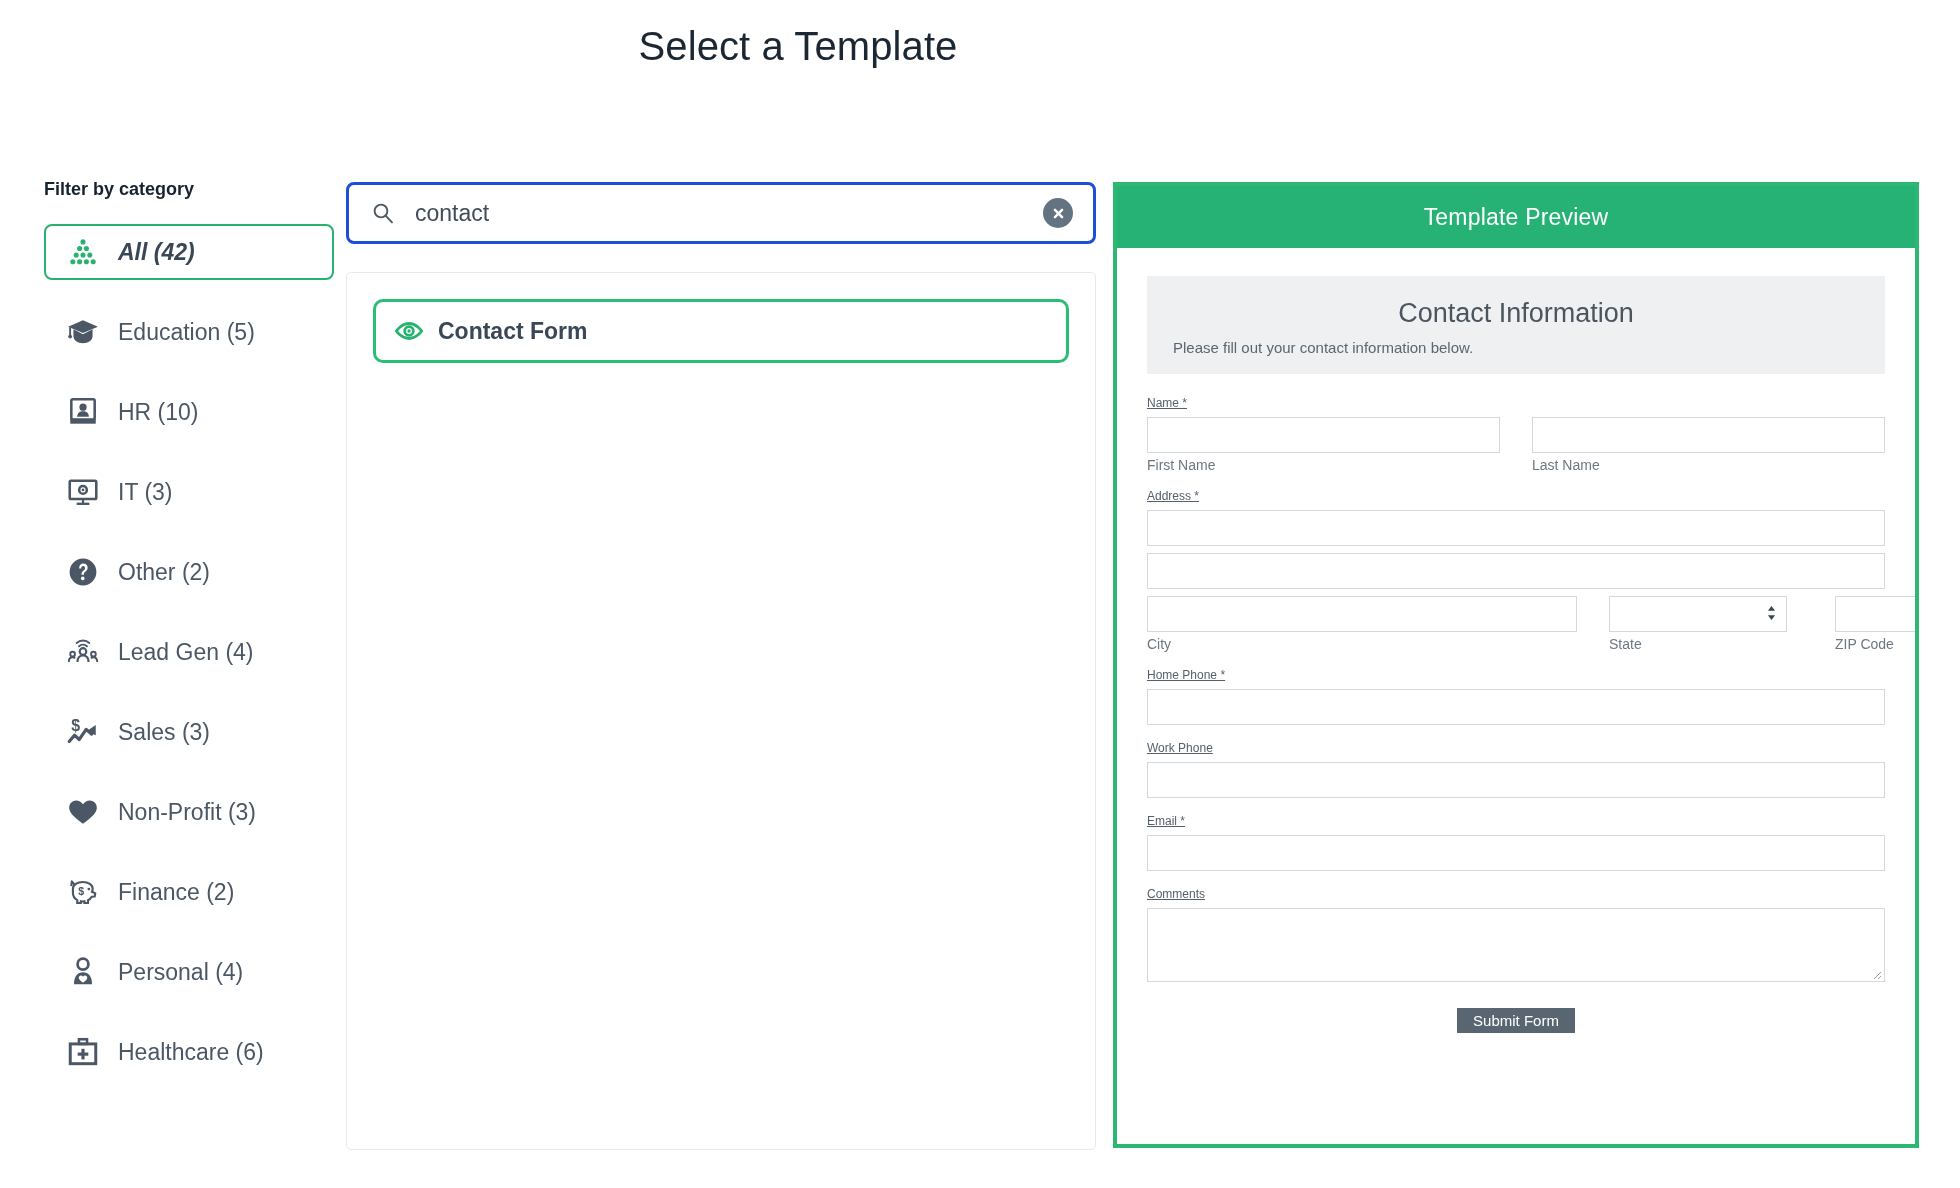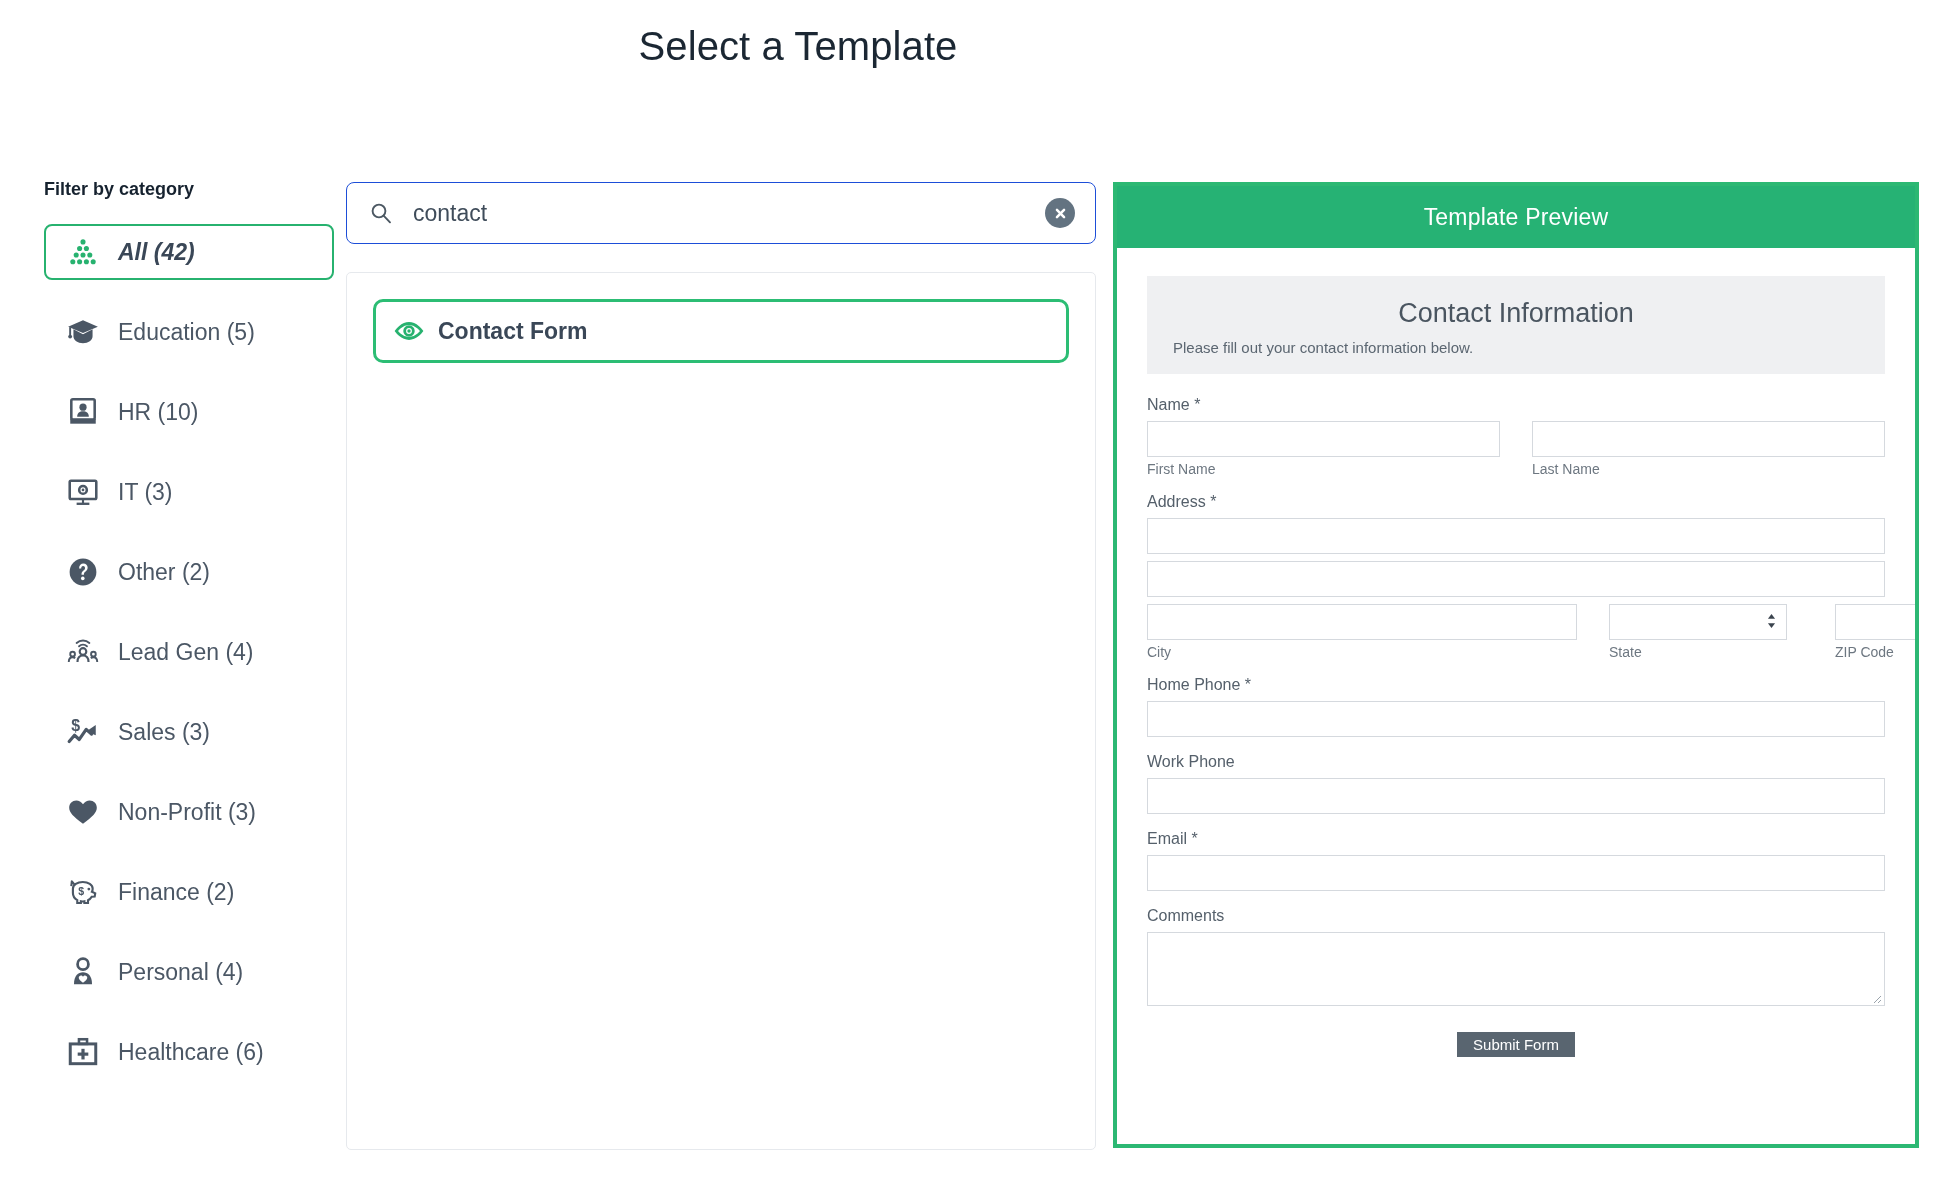--- a/index.html
+++ b/index.html
@@ -70,21 +70,21 @@
 
   
   #middle {
     position: absolute;
     left: 346px; top: 182px;
     width: 750px;
   }
   #search-box {
     position: relative;
     height: 62px;
-    border: 1px solid #1d4ed8;
+    border: 3px solid #1d4ed8;
     border-radius: 8px;
     background: #fff;
     display: flex;
     align-items: center;
   }
   #search-icon {
     position: absolute;
     left: 22px; top: 50%;
     transform: translateY(-50%);
     width: 24px; height: 24px;
@@ -176,23 +176,24 @@
     color: #4a5560;
     font-weight: 400;
     margin-bottom: 10px;
   }
   .fp-section-sub {
     font-size: 15px;
     color: #5b6671;
   }
 
   .fp-label {
-    font-size: 16px;
+    font-size: 12px;
     color: #55606b;
     margin-bottom: 7px;
+    text-decoration: underline;
   }
   .fp-label .req { color: #55606b; }
   .fp-sublabel {
     font-size: 14px;
     color: #6d7781;
     margin-top: 4px;
   }
   .fp-input {
     height: 36px;
     border: 1px solid #d5d9de;

